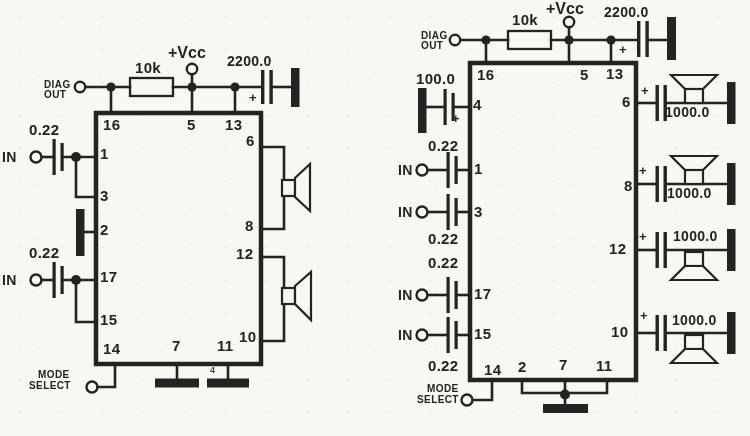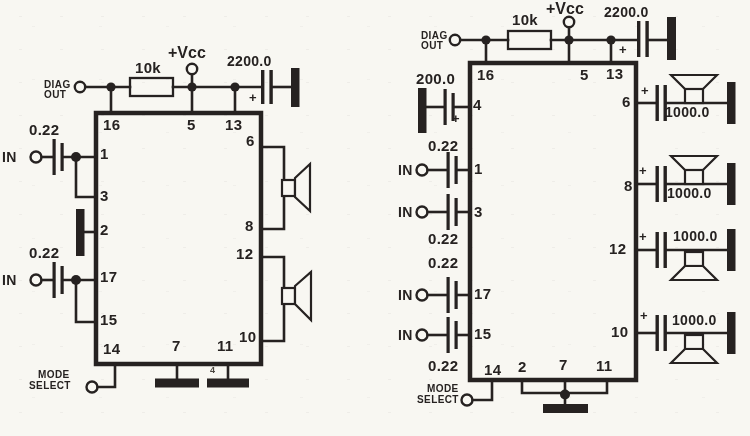--- a/index.html
+++ b/index.html
@@ -263,21 +263,21 @@
   <span class="t s15" style="left:236px;top:246px">12</span>
   <span class="t s15" style="left:239px;top:329px">10</span>
 
   <span class="t s10" style="left:421px;top:31px">DIAG</span>
   <span class="t s10" style="left:421px;top:41px">OUT</span>
   <span class="t s15" style="left:512px;top:12px">10k</span>
   <span class="t s16" style="left:546px;top:1px">+Vcc</span>
   <span class="t s14" style="left:604px;top:5px">2200.0</span>
   <span class="t s13" style="left:619px;top:43px">+</span>
 
-  <span class="t s15" style="left:416px;top:71px">200.0</span>
+  <span class="t s15" style="left:416px;top:71px">100.0</span>
   <span class="t s13" style="left:452px;top:112px">+</span>
 
   <span class="t s15" style="left:428px;top:138px">0.22</span>
   <span class="t s14" style="left:398px;top:163px">IN</span>
   <span class="t s14" style="left:398px;top:205px">IN</span>
   <span class="t s15" style="left:428px;top:231px">0.22</span>
   <span class="t s15" style="left:428px;top:255px">0.22</span>
   <span class="t s14" style="left:398px;top:288px">IN</span>
   <span class="t s14" style="left:398px;top:328px">IN</span>
   <span class="t s15" style="left:428px;top:358px">0.22</span>

